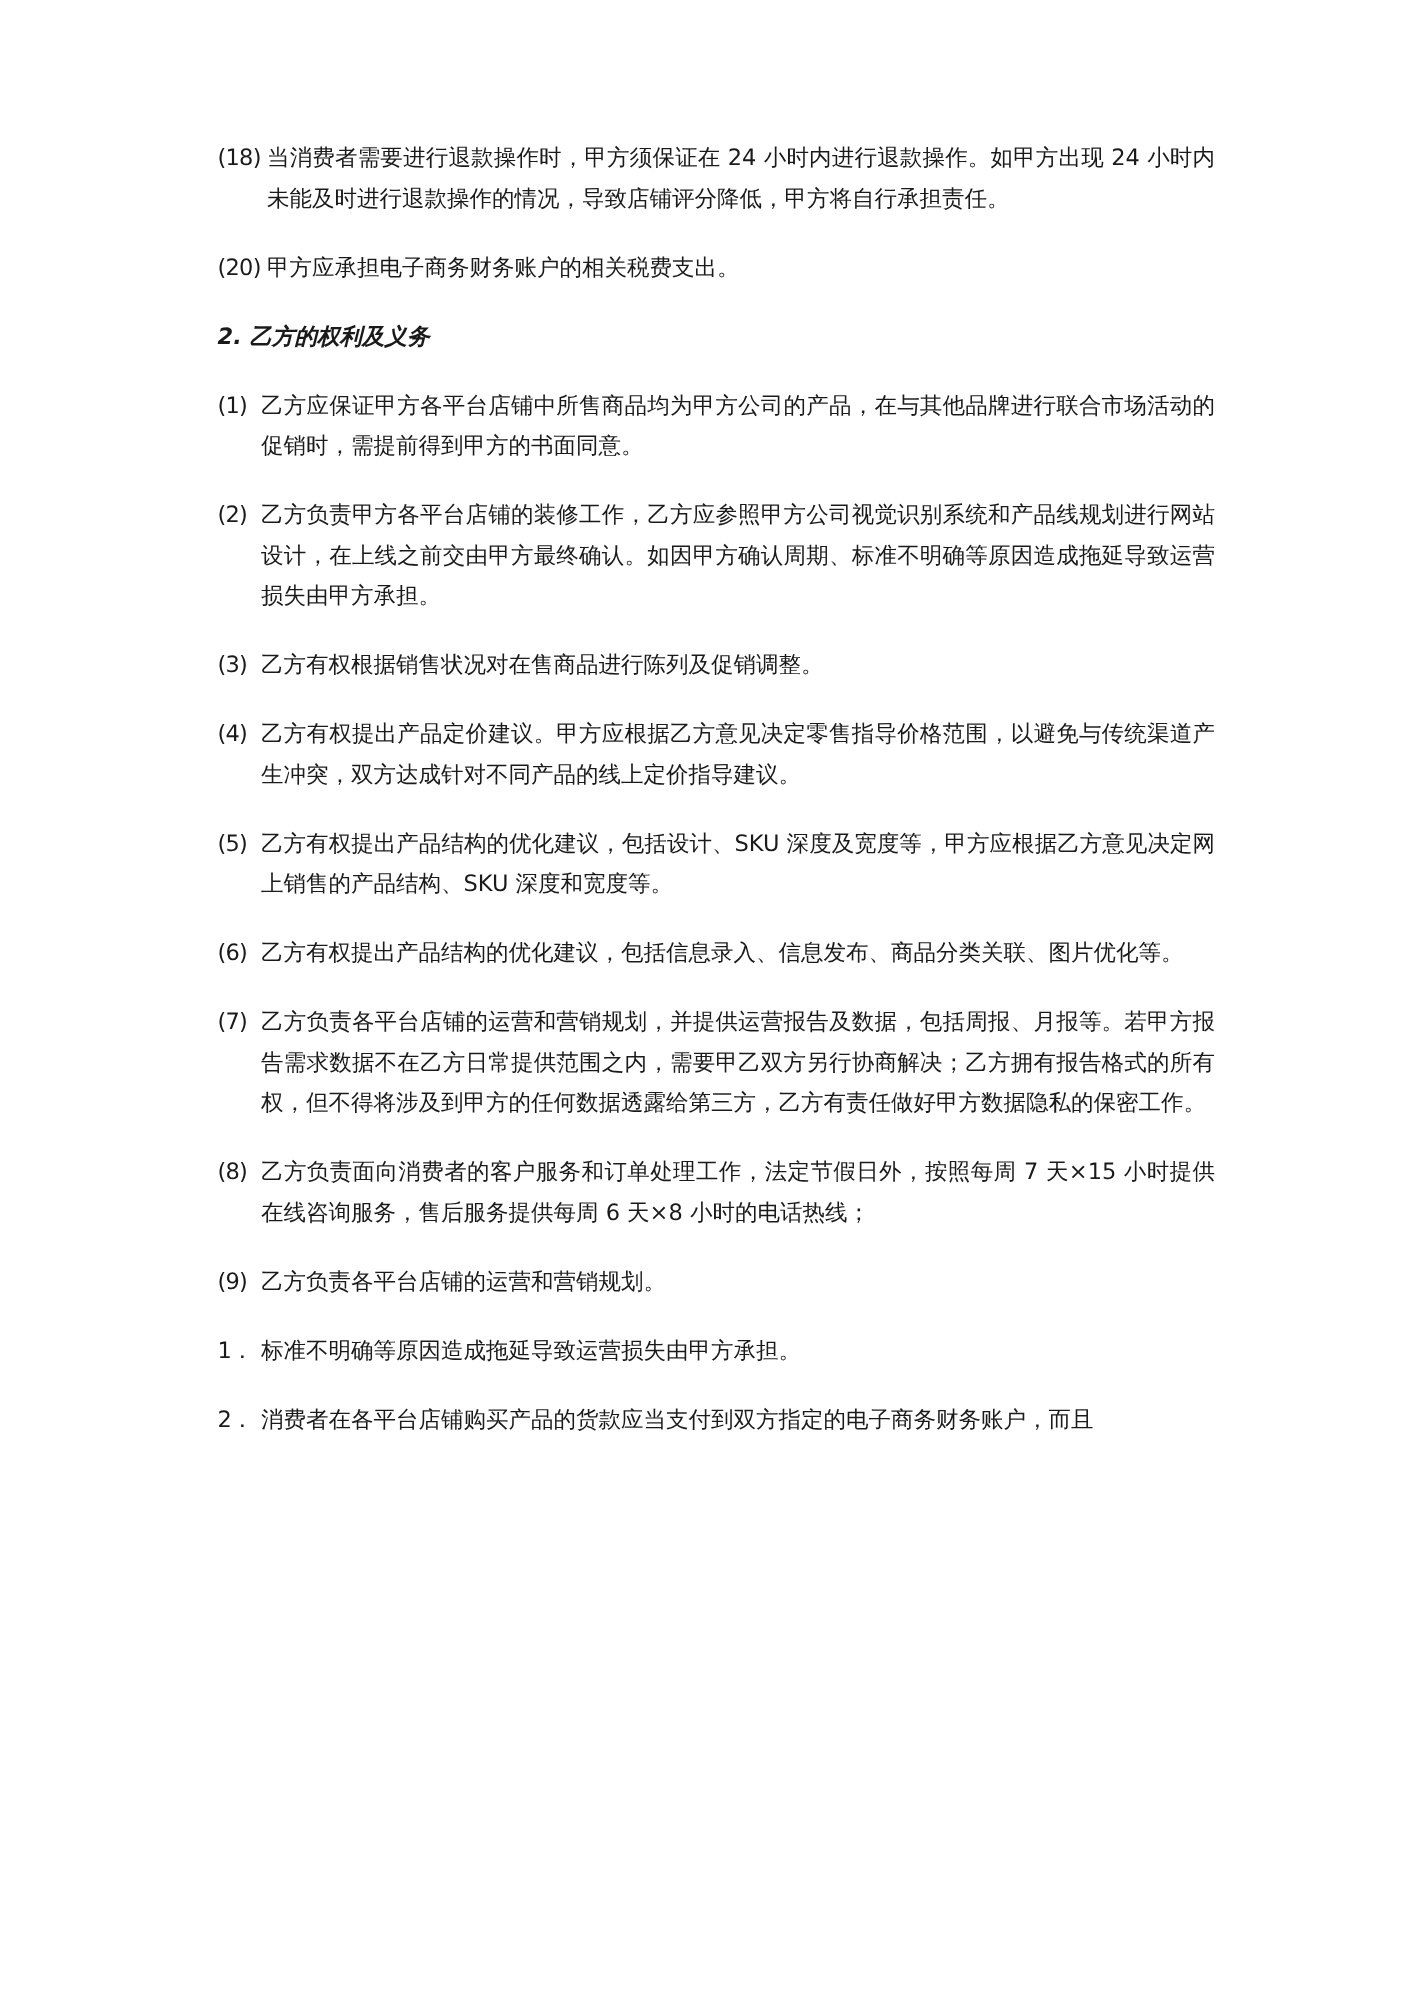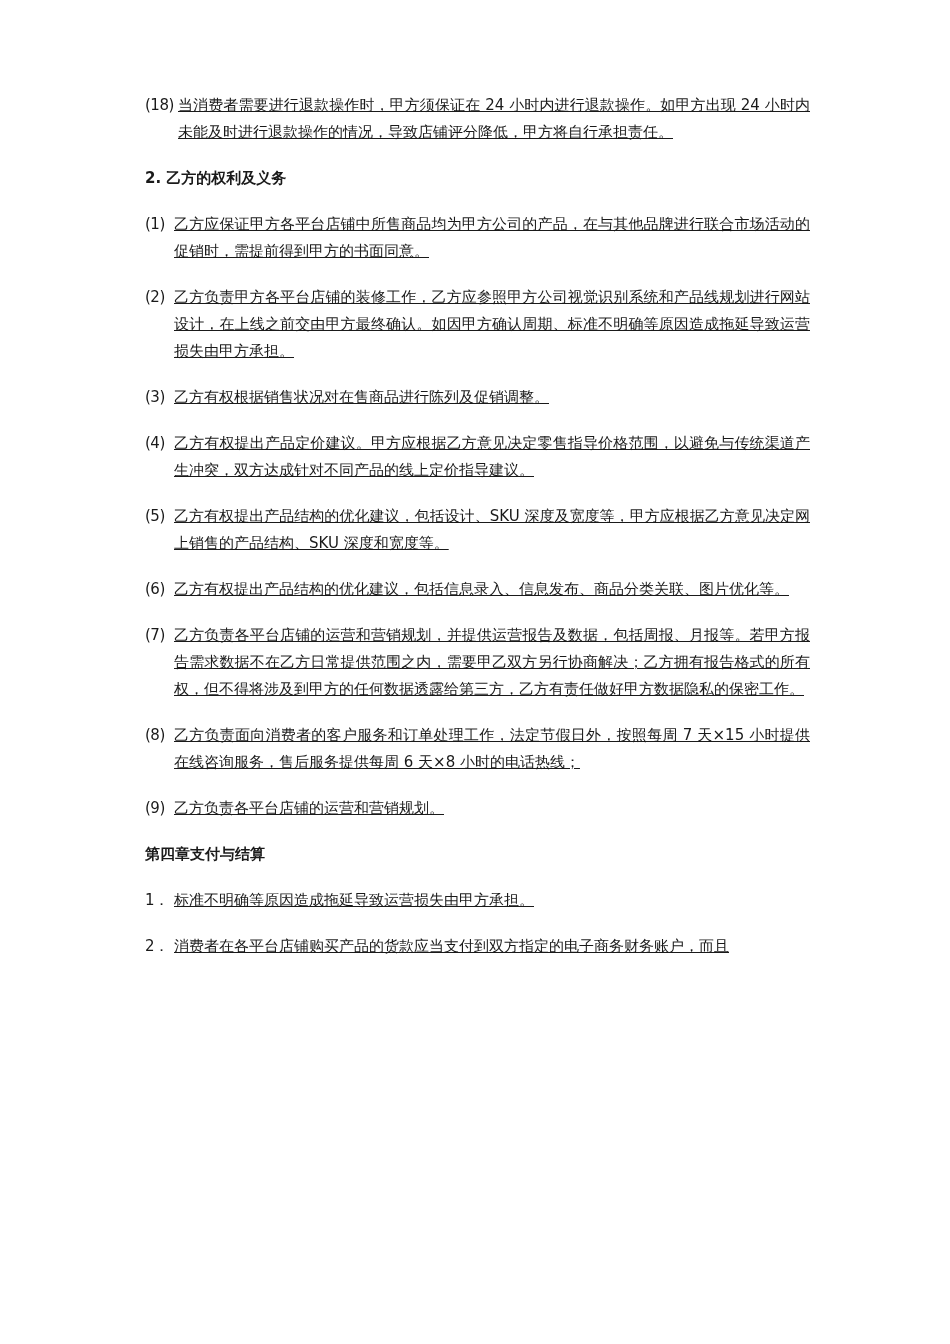--- a/index.html
+++ b/index.html
@@ -19,50 +19,54 @@
     .page {
       position: absolute;
       left: 145px;
       top: 92px;
       width: 665px;
     }
     .item {
       position: relative;
       line-height: 27px;
       margin-bottom: 19px;
-      text-decoration: underline;
     }
     .item .num {
       position: absolute;
       left: 0;
       top: 0;
       white-space: nowrap;
       letter-spacing: -0.5px;
     }
     .item .text {
       display: block;
       padding-left: 29px;
       text-align: justify;
     }
     .item.wide .text { padding-left: 33px; }
     .heading {
       font-weight: bold;
       line-height: 27px;
       margin-bottom: 19px;
       font-size: 15px;
+      font-style: italic;
     }
   </style>
 </head>
 <body>
 
 <div class="page">
 
   <div class="item wide">
     <span class="num">(18)</span>
     <span class="text">当消费者需要进行退款操作时，甲方须保证在 24 小时内进行退款操作。如甲方出现 24 小时内未能及时进行退款操作的情况，导致店铺评分降低，甲方将自行承担责任。</span>
+  </div>
+  <div class="item wide">
+    <span class="num">(20)</span>
+    <span class="text">甲方应承担电子商务财务账户的相关税费支出。</span>
   </div>
 
   <div class="heading">2. 乙方的权利及义务</div>
 
   <div class="item">
     <span class="num">(1)</span>
     <span class="text">乙方应保证甲方各平台店铺中所售商品均为甲方公司的产品，在与其他品牌进行联合市场活动的促销时，需提前得到甲方的书面同意。</span>
   </div>
   <div class="item">
     <span class="num">(2)</span>
@@ -90,21 +94,20 @@
   </div>
   <div class="item">
     <span class="num">(8)</span>
     <span class="text">乙方负责面向消费者的客户服务和订单处理工作，法定节假日外，按照每周 7 天×15 小时提供在线咨询服务，售后服务提供每周 6 天×8 小时的电话热线；</span>
   </div>
   <div class="item">
     <span class="num">(9)</span>
     <span class="text">乙方负责各平台店铺的运营和营销规划。</span>
   </div>
 
-  <div class="heading">第四章支付与结算</div>
 
   <div class="item">
     <span class="num">1．</span>
     <span class="text">标准不明确等原因造成拖延导致运营损失由甲方承担。</span>
   </div>
   <div class="item">
     <span class="num">2．</span>
     <span class="text">消费者在各平台店铺购买产品的货款应当支付到双方指定的电子商务财务账户，而且</span>
   </div>
 

